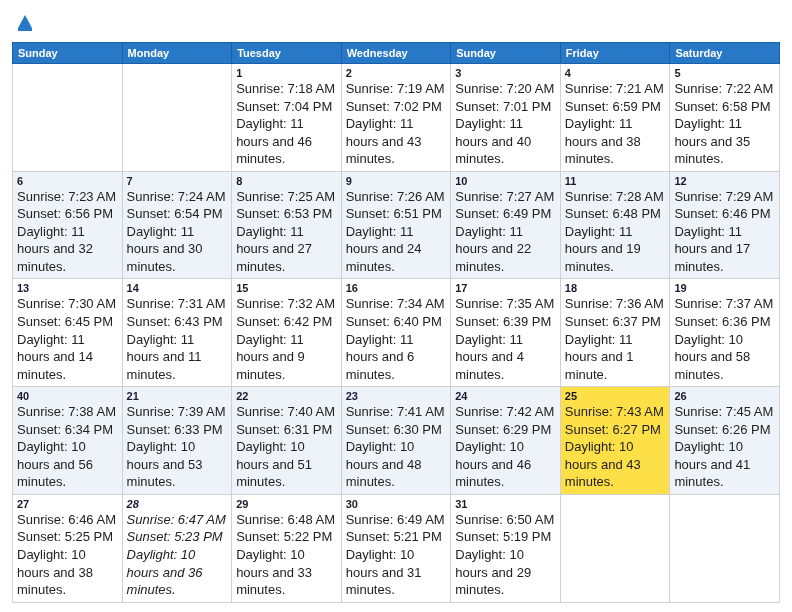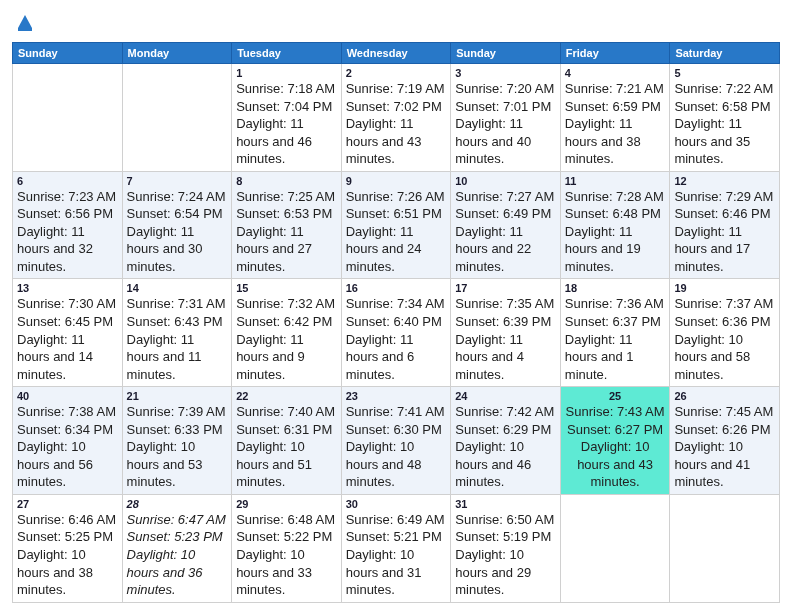--- a/index.html
+++ b/index.html
@@ -214,21 +214,21 @@
             <div class="day-info">Sunrise: 7:40 AM<br>Sunset: 6:31 PM<br>Daylight: 10 hours and 51 minutes.</div>
           </td>
           <td style="background: rgb(238, 243, 250);">
             <span class="day-num">23</span>
             <div class="day-info">Sunrise: 7:41 AM<br>Sunset: 6:30 PM<br>Daylight: 10 hours and 48 minutes.</div>
           </td>
           <td style="background: rgb(238, 243, 250);">
             <span class="day-num">24</span>
             <div class="day-info">Sunrise: 7:42 AM<br>Sunset: 6:29 PM<br>Daylight: 10 hours and 46 minutes.</div>
           </td>
-          <td style="background: #5eead4; text-align: center;">
+          <td style="background: #fde047;">
             <span class="day-num">25</span>
             <div class="day-info">Sunrise: 7:43 AM<br>Sunset: 6:27 PM<br>Daylight: 10 hours and 43 minutes.</div>
           </td>
           <td style="background: rgb(238, 243, 250);">
             <span class="day-num">26</span>
             <div class="day-info">Sunrise: 7:45 AM<br>Sunset: 6:26 PM<br>Daylight: 10 hours and 41 minutes.</div>
           </td>
         </tr>
         <tr>
           <td style="background: rgb(255, 255, 255);">

